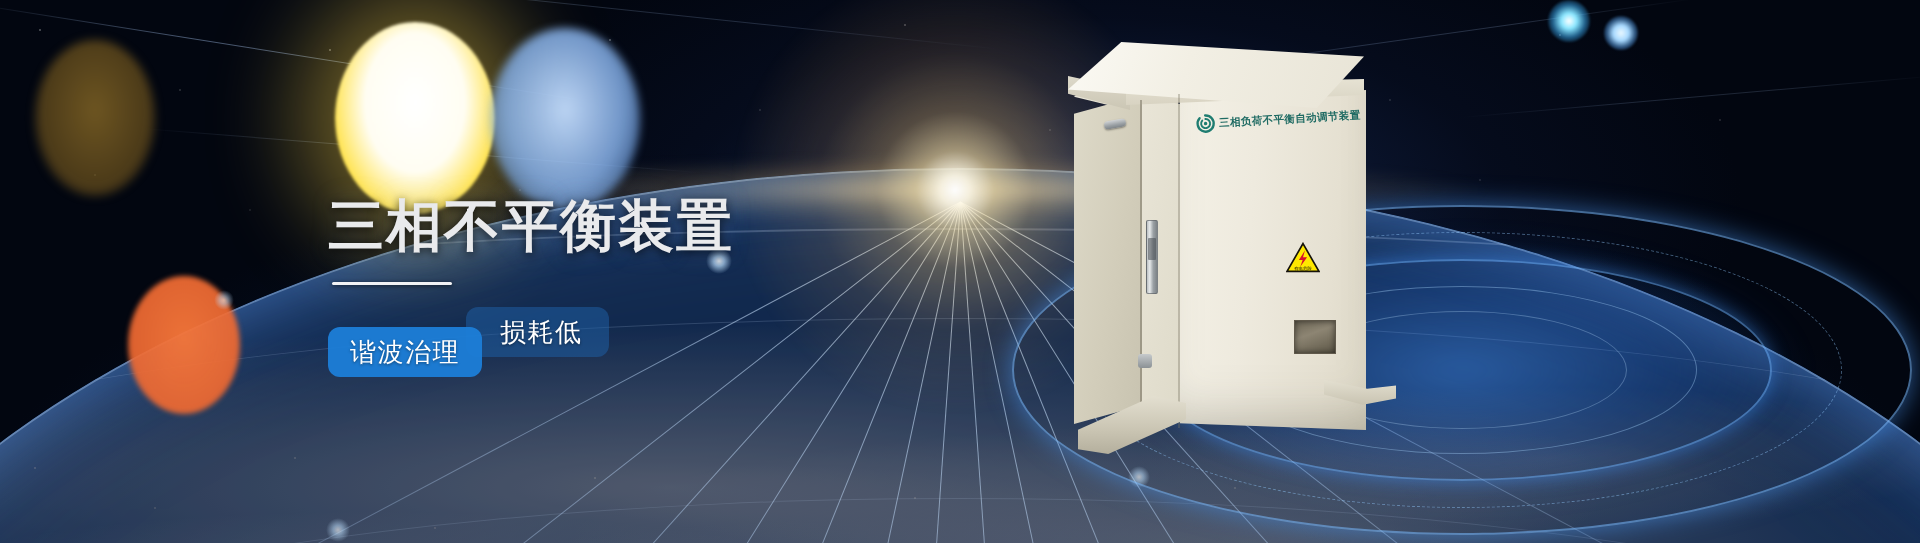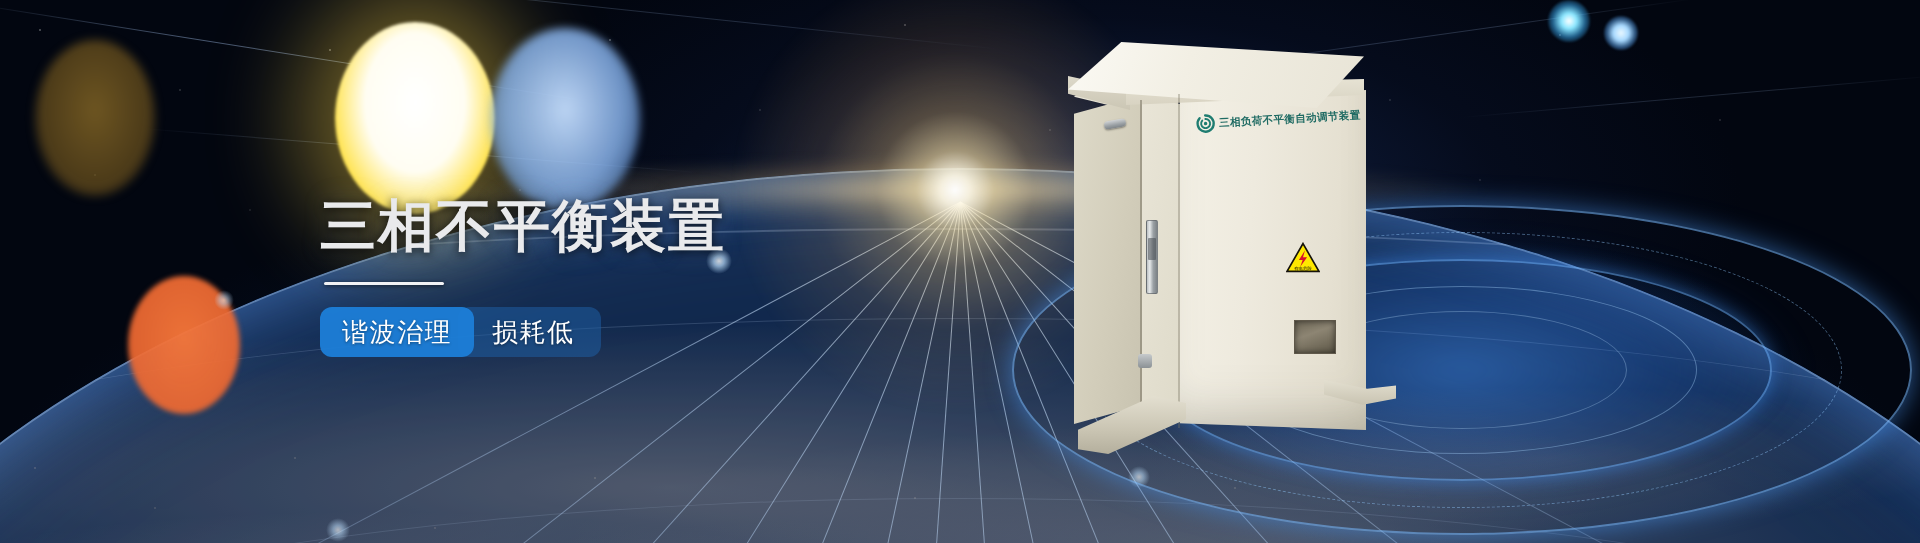--- a/index.html
+++ b/index.html
@@ -209,37 +209,37 @@
     font-family:"Liberation Serif","DejaVu Serif",serif;
     font-size:10.5px;color:#1f6b63;letter-spacing:.4px;white-space:nowrap;
     font-weight:600;
   }
 
   .cab-foot{position:absolute;background:linear-gradient(180deg,#e3dfd0 0%,#c9c4b2 60%,#b4af9d 100%);}
   #foot-left{left:18px;top:372px;width:108px;height:58px;clip-path:polygon(0% 58%,70% 0%,100% 12%,100% 40%,28% 100%,0% 92%);}
   #foot-right{left:264px;top:356px;width:72px;height:40px;clip-path:polygon(0% 0%,60% 22%,100% 14%,100% 46%,54% 62%,0% 36%);}
 
   
-  #copy{position:absolute;left:320px;top:196px;width:640px;}
+  #copy{position:absolute;left:328px;top:196px;width:640px;}
   #title{
     margin:0;
     font-size:56px;line-height:1.08;font-weight:700;letter-spacing:2px;
     color:#e9eaec;
     text-shadow:0 2px 10px rgba(0,0,0,.75), 0 0 26px rgba(140,170,220,.25);
   }
   #divider{width:120px;height:3px;background:#f1f2f4;margin:26px 0 22px 4px;border-radius:2px;box-shadow:0 1px 4px rgba(0,0,0,.6);}
   #pills{display:flex;align-items:flex-start;}
   .pill{
     display:inline-flex;align-items:center;justify-content:center;
     color:#fff;font-size:26px;letter-spacing:1.5px;white-space:nowrap;
     height:50px;border-radius:12px;padding:0 18px;
     text-shadow:0 1px 3px rgba(0,0,0,.45);
   }
   .pill--a{background:rgba(49,110,163,.88);margin-right:-14px;z-index:1;}
-  .pill--b{background:rgba(28,126,216,.95);margin-right:-16px;z-index:3;padding:0 22px;}
+  .pill--b{background:rgba(28,126,216,.95);margin-right:-16px;z-index:3;padding:0 22px;margin-top:20px;}
   .pill--c{background:rgba(30,96,166,.52);z-index:2;padding:0 26px 0 34px;}
 
   
   .spark{position:absolute;border-radius:50%;background:radial-gradient(circle,#ffffff 0%,rgba(190,225,255,.85) 28%,rgba(120,180,255,0) 70%);}
 </style>
 </head>
 <body>
 
 <div id="banner">
 

